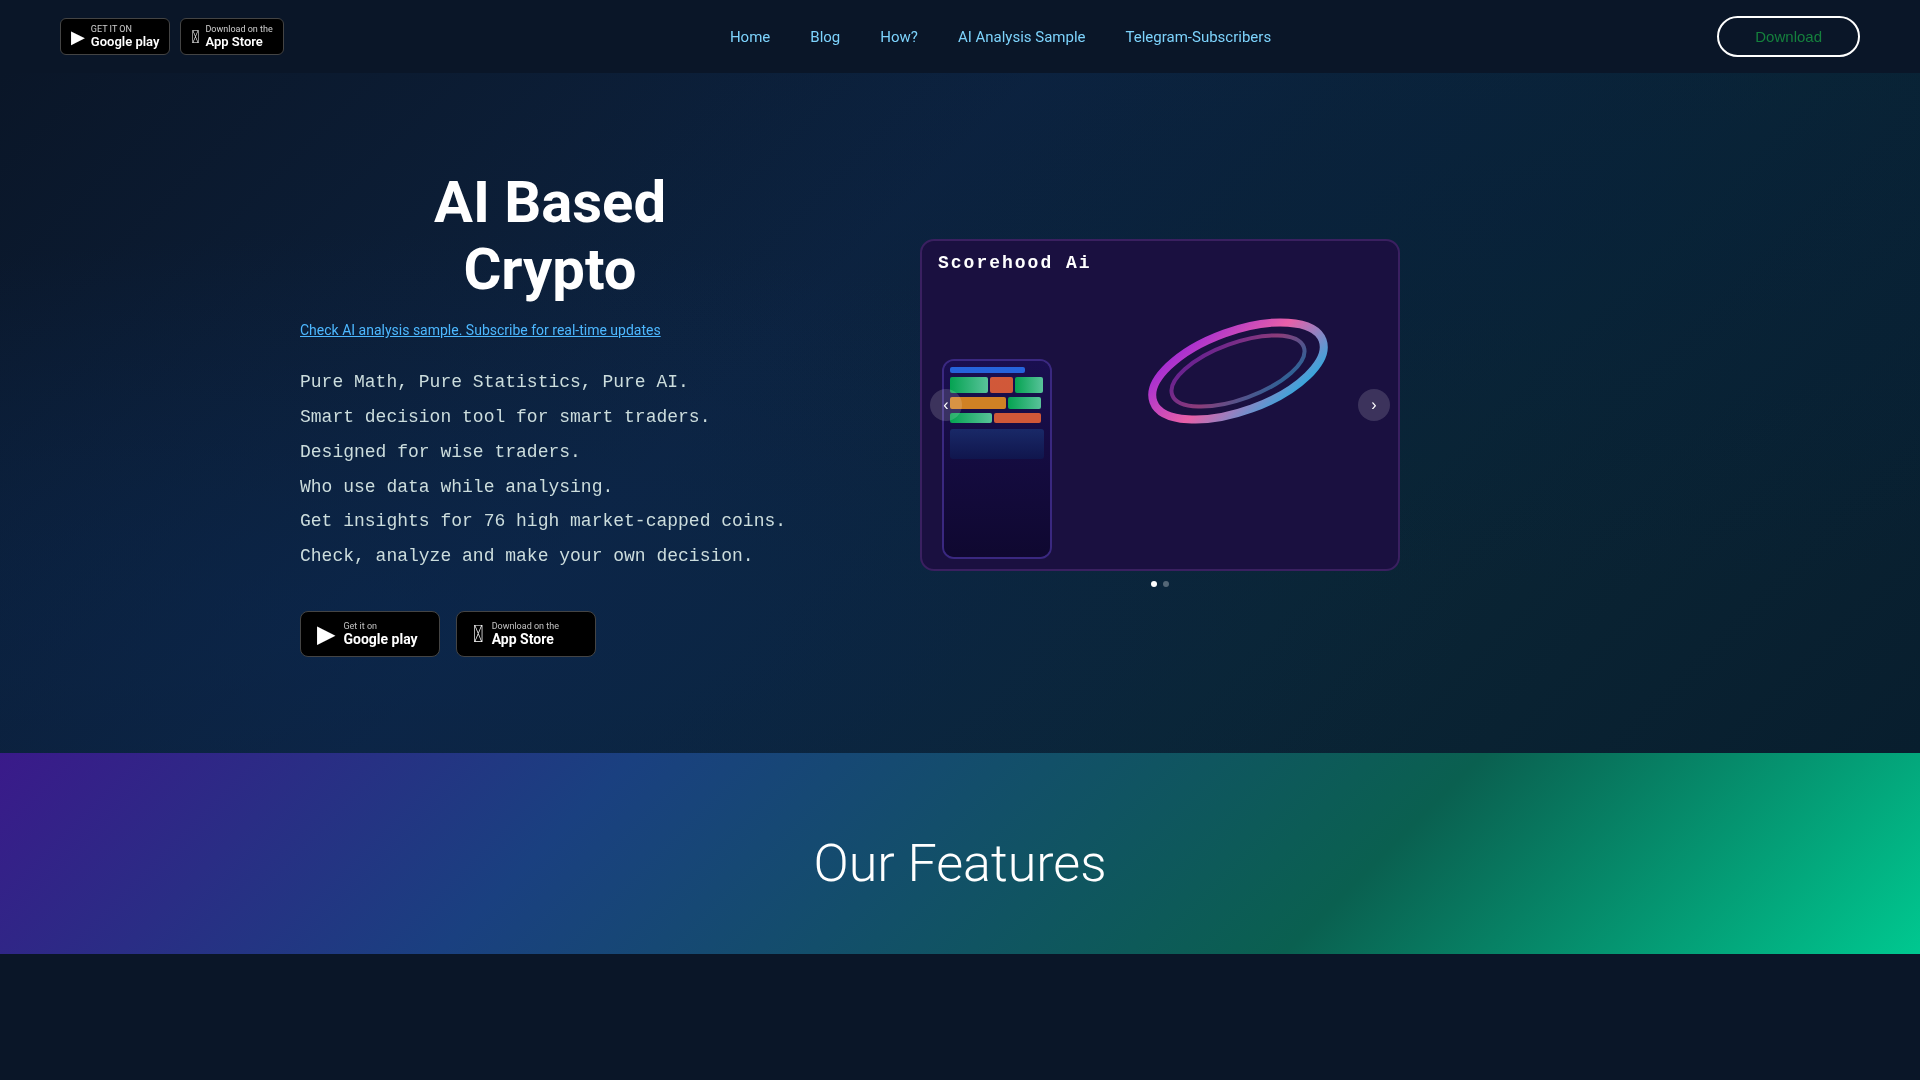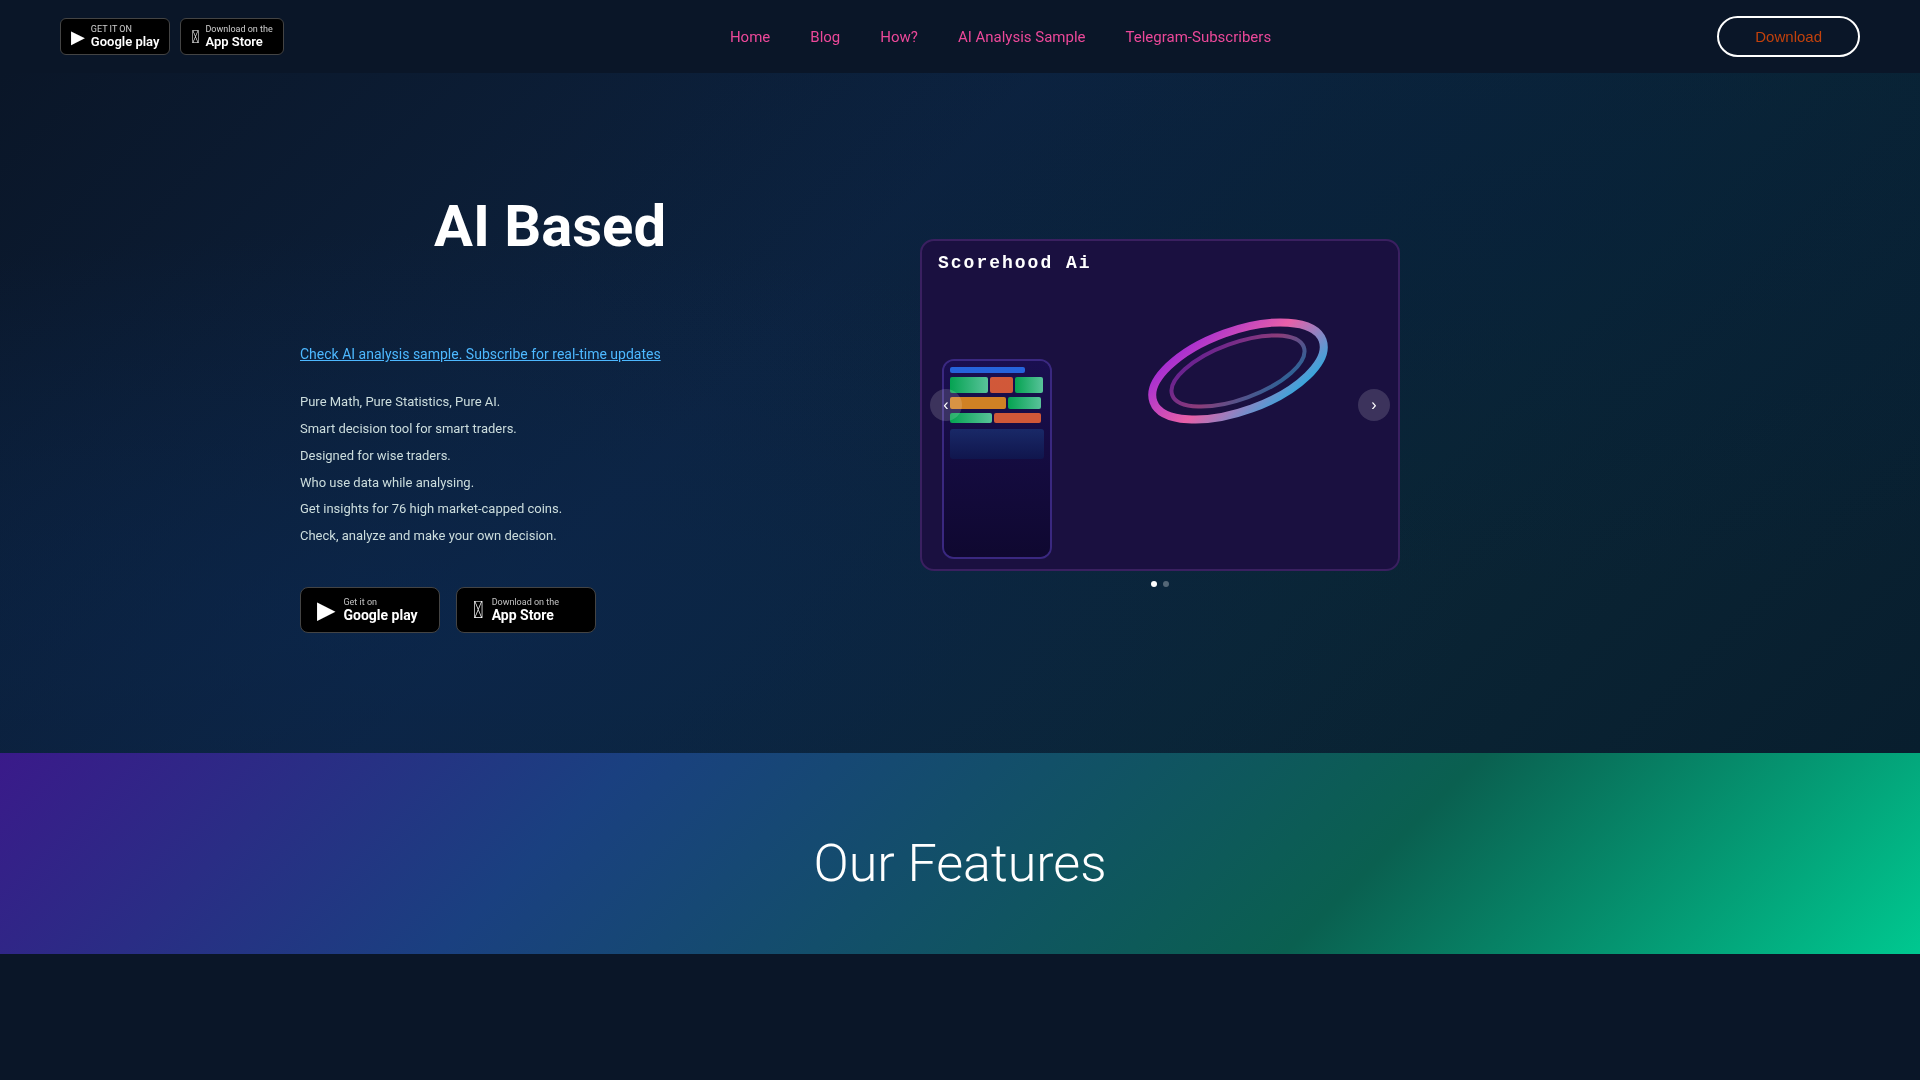--- a/index.html
+++ b/index.html
@@ -49,29 +49,29 @@
       font-size: 13px;
       font-weight: 600;
     }
     .nav-links {
       display: flex;
       align-items: center;
       gap: 40px;
       list-style: none;
     }
     .nav-links a {
-      color: #ec4899;
+      color: #7dd3fc;
       text-decoration: none;
       font-size: 15px;
       cursor: pointer;
     }
     .download-btn {
       background: transparent;
       border: 2px solid #fff;
-      color: #c2410c;
+      color: #15803d;
       padding: 10px 36px;
       border-radius: 30px;
       font-size: 15px;
       cursor: pointer;
       font-weight: 500;
     }
 
     
     .hero {
       display: flex;
@@ -108,24 +108,25 @@
       font-size: 14px;
       cursor: pointer;
       display: block;
       margin-bottom: 30px;
     }
     .hero-features {
       list-style: none;
       margin-bottom: 40px;
     }
     .hero-features li {
-      font-size: 13px;
+      font-size: 18px;
       color: #cdd;
       margin-bottom: 6px;
       line-height: 1.6;
+      font-family: Liberation Mono, monospace;
     }
     .hero-badges {
       display: flex;
       gap: 16px;
     }
     .hero-badge {
       display: flex;
       align-items: center;
       gap: 8px;
       background: #000;
@@ -299,21 +300,21 @@
     <li><a>Telegram-Subscribers</a></li>
   </ul>
 
   <button class="download-btn">Download</button>
 </nav>
 
 <section class="hero">
   <div class="hero-content">
     <h1 class="hero-title">
       <span>AI Based</span><br>
-      <br>
+      <span>Crypto</span><br>
     </h1>
 
     <a class="hero-link">Check AI analysis sample. Subscribe for real-time updates</a>
 
     <ul class="hero-features">
       <li>Pure Math, Pure Statistics, Pure AI.</li>
       <li>Smart decision tool for smart traders.</li>
       <li>Designed for wise traders.</li>
       <li>Who use data while analysing.</li>
       <li>Get insights for 76 high market-capped coins.</li>

